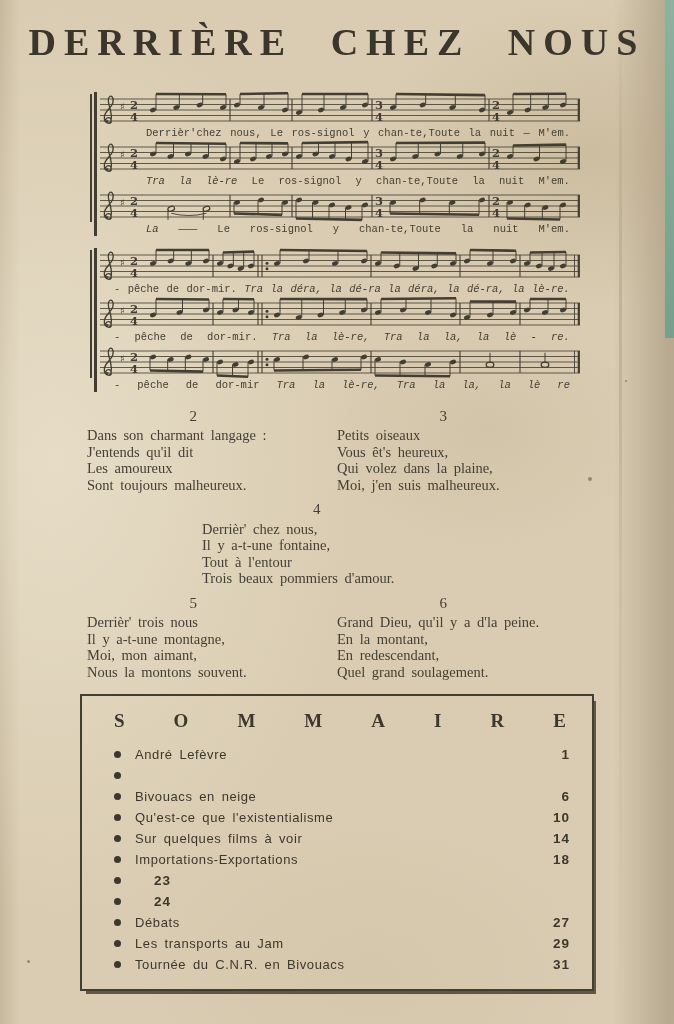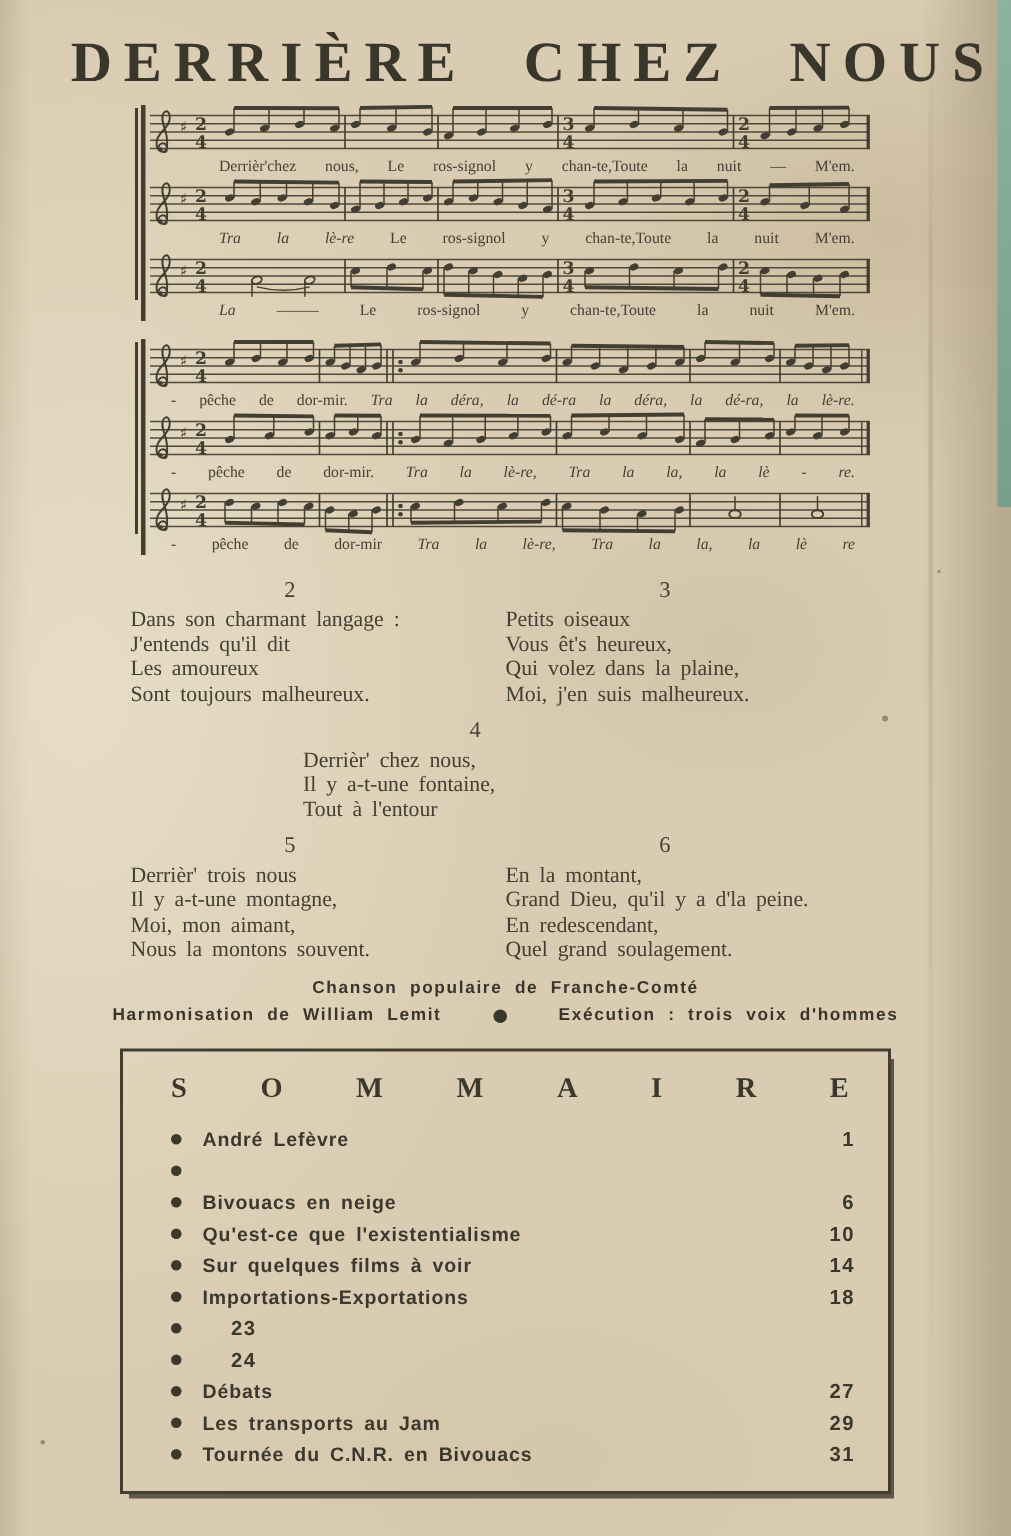--- a/index.html
+++ b/index.html
@@ -18,36 +18,37 @@
       radial-gradient(ellipse 300px 200px at 55% 95%, rgba(198,182,150,.25), transparent 75%),
       linear-gradient(90deg, rgba(148,133,103,.28), rgba(148,133,103,0) 3%, rgba(148,133,103,0) 91%, rgba(121,107,82,.35) 99%);
   }
   .teal-edge{position:absolute;top:0;right:0;width:9px;height:338px;
     background:linear-gradient(#8db2a0,#76a08c);}
   .crease{position:absolute;top:0;right:52px;width:3px;height:100%;
     background:linear-gradient(rgba(130,116,90,0), rgba(130,116,90,.25) 30%, rgba(130,116,90,.1) 60%, rgba(130,116,90,0));}
   .speck{position:absolute;border-radius:50%;background:rgba(92,82,62,.55);}
 
   h1.title{
-    margin:22px 10px 6px;text-align:right;
+    margin:22px 10px 28px;text-align:center;
     font-size:38px;font-weight:bold;color:#3a362c;
     letter-spacing:8px;word-spacing:20px;line-height:1.1;
   }
 
   
   .score{width:486px;margin:0 auto;}
   .system{position:relative;border-left:3.5px solid var(--ink,#433e32);padding-left:3px;}
   .system::before{content:"";position:absolute;left:-7px;top:2px;bottom:14px;width:1.6px;background:var(--ink,#433e32);}
   .system + .system{margin-top:12px;}
   .staff-row svg{display:block;}
   .lyric{
-    display:flex;justify-content:space-between;align-items:flex-end;
+    display:flex;justify-content:space-between;align-items:center;
     height:13px;padding:0 10px 0 46px;margin-top:-1px;
     font-size:10.5px;color:#45413600;color:#454136;line-height:1;
     white-space:nowrap;
+    font-family:Liberation Mono, monospace;
   }
   .lyric.tight{padding-left:14px;}
   .lyric .it{font-style:italic;}
 
   
   .verses{width:500px;margin:16px auto 0;color:#443f34;
     font-size:14.5px;line-height:16.5px;word-spacing:3px;}
   .vrow{display:flex;margin-top:8px;}
   .vrow.single{justify-content:center;}
   .verse{width:50%;}
@@ -69,21 +70,21 @@
     border:2.5px solid var(--ink,#3e3a2f);
     box-shadow:4px 5px 0 -2px rgba(62,58,47,.8);
     padding:12px 22px 14px 22px;
   }
   .som-title{display:flex;justify-content:space-between;align-items:baseline;
     padding:2px 4px 10px 10px;
     font-family:"Liberation Serif",serif;font-weight:bold;font-size:19px;color:#3c382d;}
   .toc{margin-top:2px;}
   .toc-row{display:flex;align-items:center;height:21px;}
   .toc-bullet{width:7px;height:7px;border-radius:50%;background:#3c382d;margin:0 14px 0 10px;flex:none;}
-  .toc-label{flex:1;font-family:"Liberation Sans",sans-serif;font-weight:bold;
+  .toc-label{flex:1;font-family:"Liberation Sans",sans-serif;font-weight:normal;
     font-size:13px;letter-spacing:.6px;word-spacing:2.5px;color:#3c382d;white-space:nowrap;}
   .toc-page{width:36px;text-align:right;font-family:"Liberation Sans",sans-serif;
     font-weight:bold;font-size:13.5px;letter-spacing:1px;color:#3c382d;}
 </style>
 </head>
 <body>
 
 <div class="page">
   <div class="teal-edge"></div>
   <div class="crease"></div>
@@ -613,48 +614,41 @@
           <div class="vline">Qui volez dans la plaine,</div>
           <div class="vline">Moi, j'en suis malheureux.</div>
         </div>
       </div>
       <div class="vrow single">
         <div class="verse">
           <div class="vnum">4</div>
           <div class="vline">Derrièr' chez nous,</div>
           <div class="vline">Il y a-t-une fontaine,</div>
           <div class="vline">Tout à l'entour</div>
+          <div class="vline">Trois beaux pommiers d'amour.</div>
         </div>
       </div>
       <div class="vrow pair">
         <div class="verse">
           <div class="vnum">5</div>
           <div class="vline">Derrièr' trois nous</div>
           <div class="vline">Il y a-t-une montagne,</div>
           <div class="vline">Moi, mon aimant,</div>
           <div class="vline">Nous la montons souvent.</div>
         </div>
         <div class="verse">
           <div class="vnum">6</div>
+          <div class="vline">Grand Dieu, qu'il y a d'la peine.</div>
           <div class="vline">En la montant,</div>
-          <div class="vline">Grand Dieu, qu'il y a d'la peine.</div>
           <div class="vline">En redescendant,</div>
           <div class="vline">Quel grand soulagement.</div>
         </div>
       </div>
     </div>
 
-  <div class="credits">
-    <div class="c1">Chanson populaire de Franche-Comté</div>
-    <div class="c2">
-      <span>Harmonisation de William Lemit</span>
-      <span class="credit-dot"></span>
-      <span>Exécution : trois voix d'hommes</span>
-    </div>
-  </div>
 
   <div class="sommaire">
     <div class="som-title" id="somTitle">
         <span>S</span>
         <span>O</span>
         <span>M</span>
         <span>M</span>
         <span>A</span>
         <span>I</span>
         <span>R</span>

